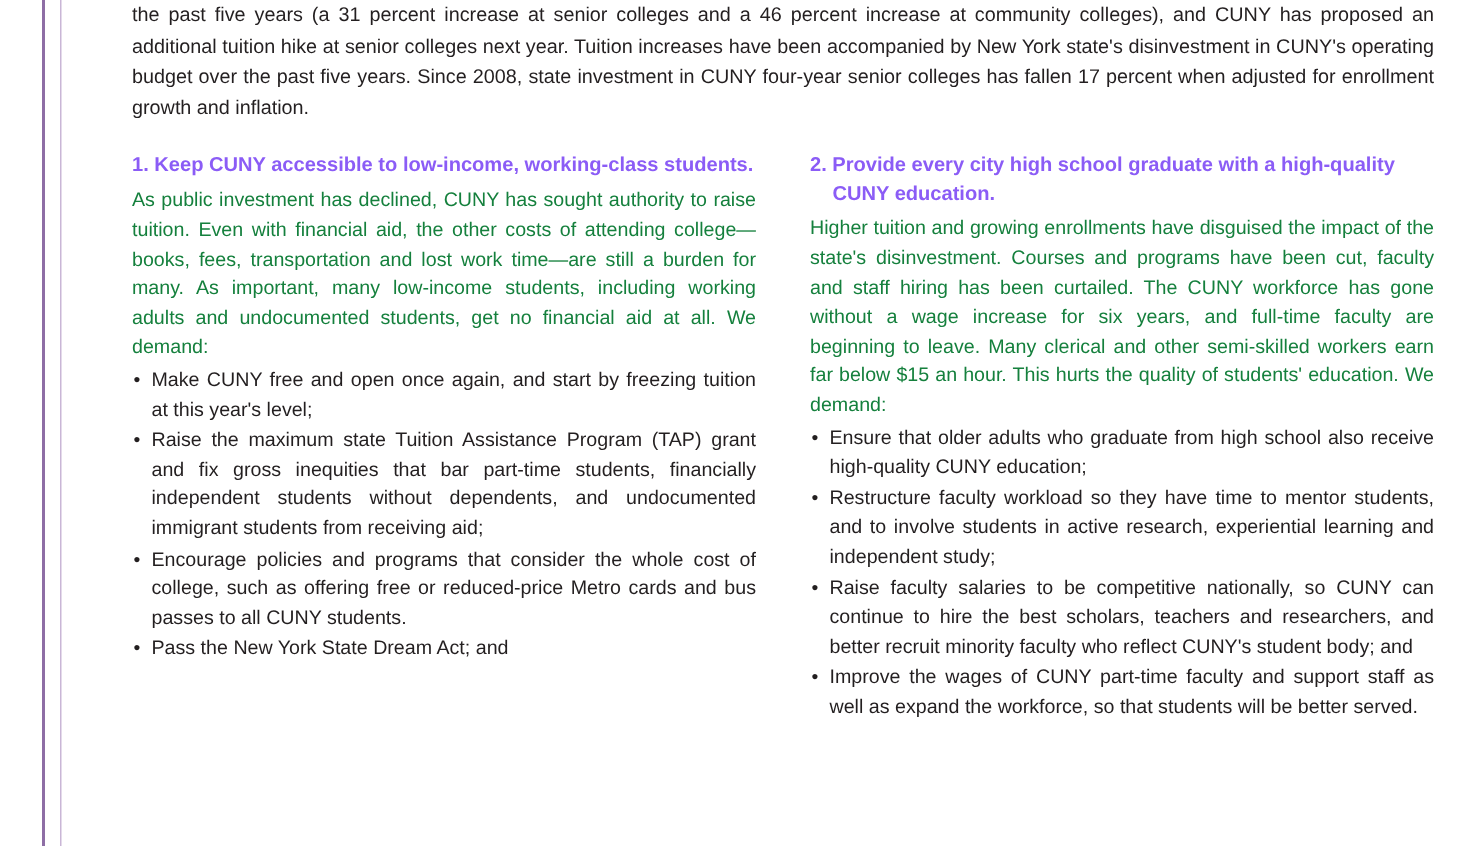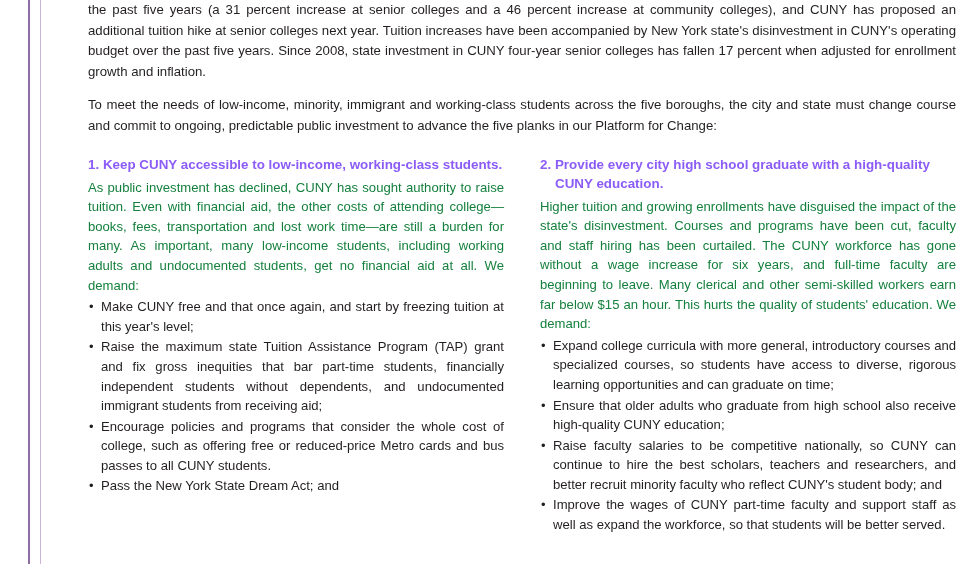--- a/index.html
+++ b/index.html
@@ -107,47 +107,46 @@
 
 <div class="page">
 
   <div class="margin-rule-outer"></div>
   <div class="margin-rule-inner"></div>
 
   <div class="content">
 
     <div class="intro">
       <p>the past five years (a 31 percent increase at senior colleges and a 46 percent increase at community colleges), and CUNY has proposed an additional tuition hike at senior colleges next year. Tuition increases have been accompanied by New York state's disinvestment in CUNY's operating budget over the past five years. Since 2008, state investment in CUNY four-year senior colleges has fallen 17 percent when adjusted for enrollment growth and inflation.</p>
-      <p>To meet the needs of low-income, minority, immigrant and working-class students across the five boroughs, the city and state must change course and commit to ongoing, predictable public investment to advance the five planks in our Platform for Change:</p>
     </div>
 
     <div class="columns">
 
       <div class="col">
         <h3 class="plank-heading">
           <span>1. Keep CUNY accessible to low-income, working-class students.</span>
         </h3>
         <p class="body-text">As public investment has declined, CUNY has sought authority to raise tuition. Even with financial aid, the other costs of attending college—books, fees, transportation and lost work time—are still a burden for many. As important, many low-income students, including working adults and undocumented students, get no financial aid at all. We demand:</p>
         <ul class="bullets">
-          <li>Make CUNY free and that once again, and start by freezing tuition at this year's level;</li>
+          <li>Make CUNY free and open once again, and start by freezing tuition at this year's level;</li>
           <li>Raise the maximum state Tuition Assistance Program (TAP) grant and fix gross inequities that bar part-time students, financially independent students without dependents, and undocumented immigrant students from receiving aid;</li>
           <li>Encourage policies and programs that consider the whole cost of college, such as offering free or reduced-price Metro cards and bus passes to all CUNY students.</li>
           <li>Pass the New York State Dream Act; and</li>
         </ul>
       </div>
 
       <div class="col">
         <h3 class="plank-heading">
           <span>2. Provide every city high school graduate with a high-quality</span>
           <span class="indent-line">CUNY education.</span>
         </h3>
         <p class="body-text">Higher tuition and growing enrollments have disguised the impact of the state's disinvestment. Courses and programs have been cut, faculty and staff hiring has been curtailed. The CUNY workforce has gone without a wage increase for six years, and full-time faculty are beginning to leave. Many clerical and other semi-skilled workers earn far below $15 an hour. This hurts the quality of students' education. We demand:</p>
         <ul class="bullets">
-          <li>Expand college curricula with more general, introductory courses and specialized courses, so students have access to diverse, rigorous learning opportunities and can graduate on time;</li>
           <li>Ensure that older adults who graduate from high school also receive high-quality CUNY education;</li>
+          <li>Restructure faculty workload so they have time to mentor students, and to involve students in active research, experiential learning and independent study;</li>
           <li>Raise faculty salaries to be competitive nationally, so CUNY can continue to hire the best scholars, teachers and researchers, and better recruit minority faculty who reflect CUNY's student body; and</li>
           <li>Improve the wages of CUNY part-time faculty and support staff as well as expand the workforce, so that students will be better served.</li>
         </ul>
       </div>
 
     </div>
   </div>
 </div>
 
 </body></html>

